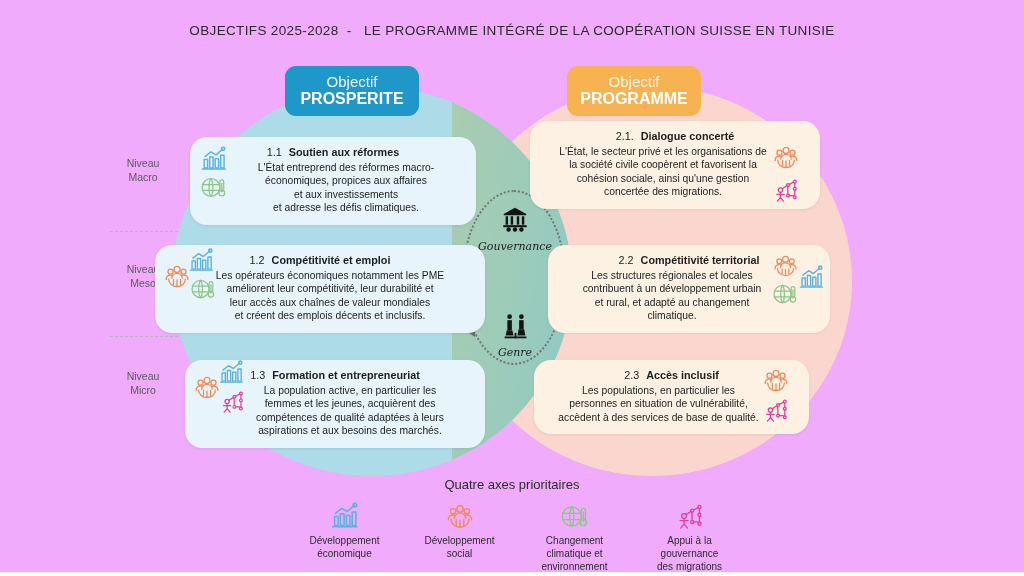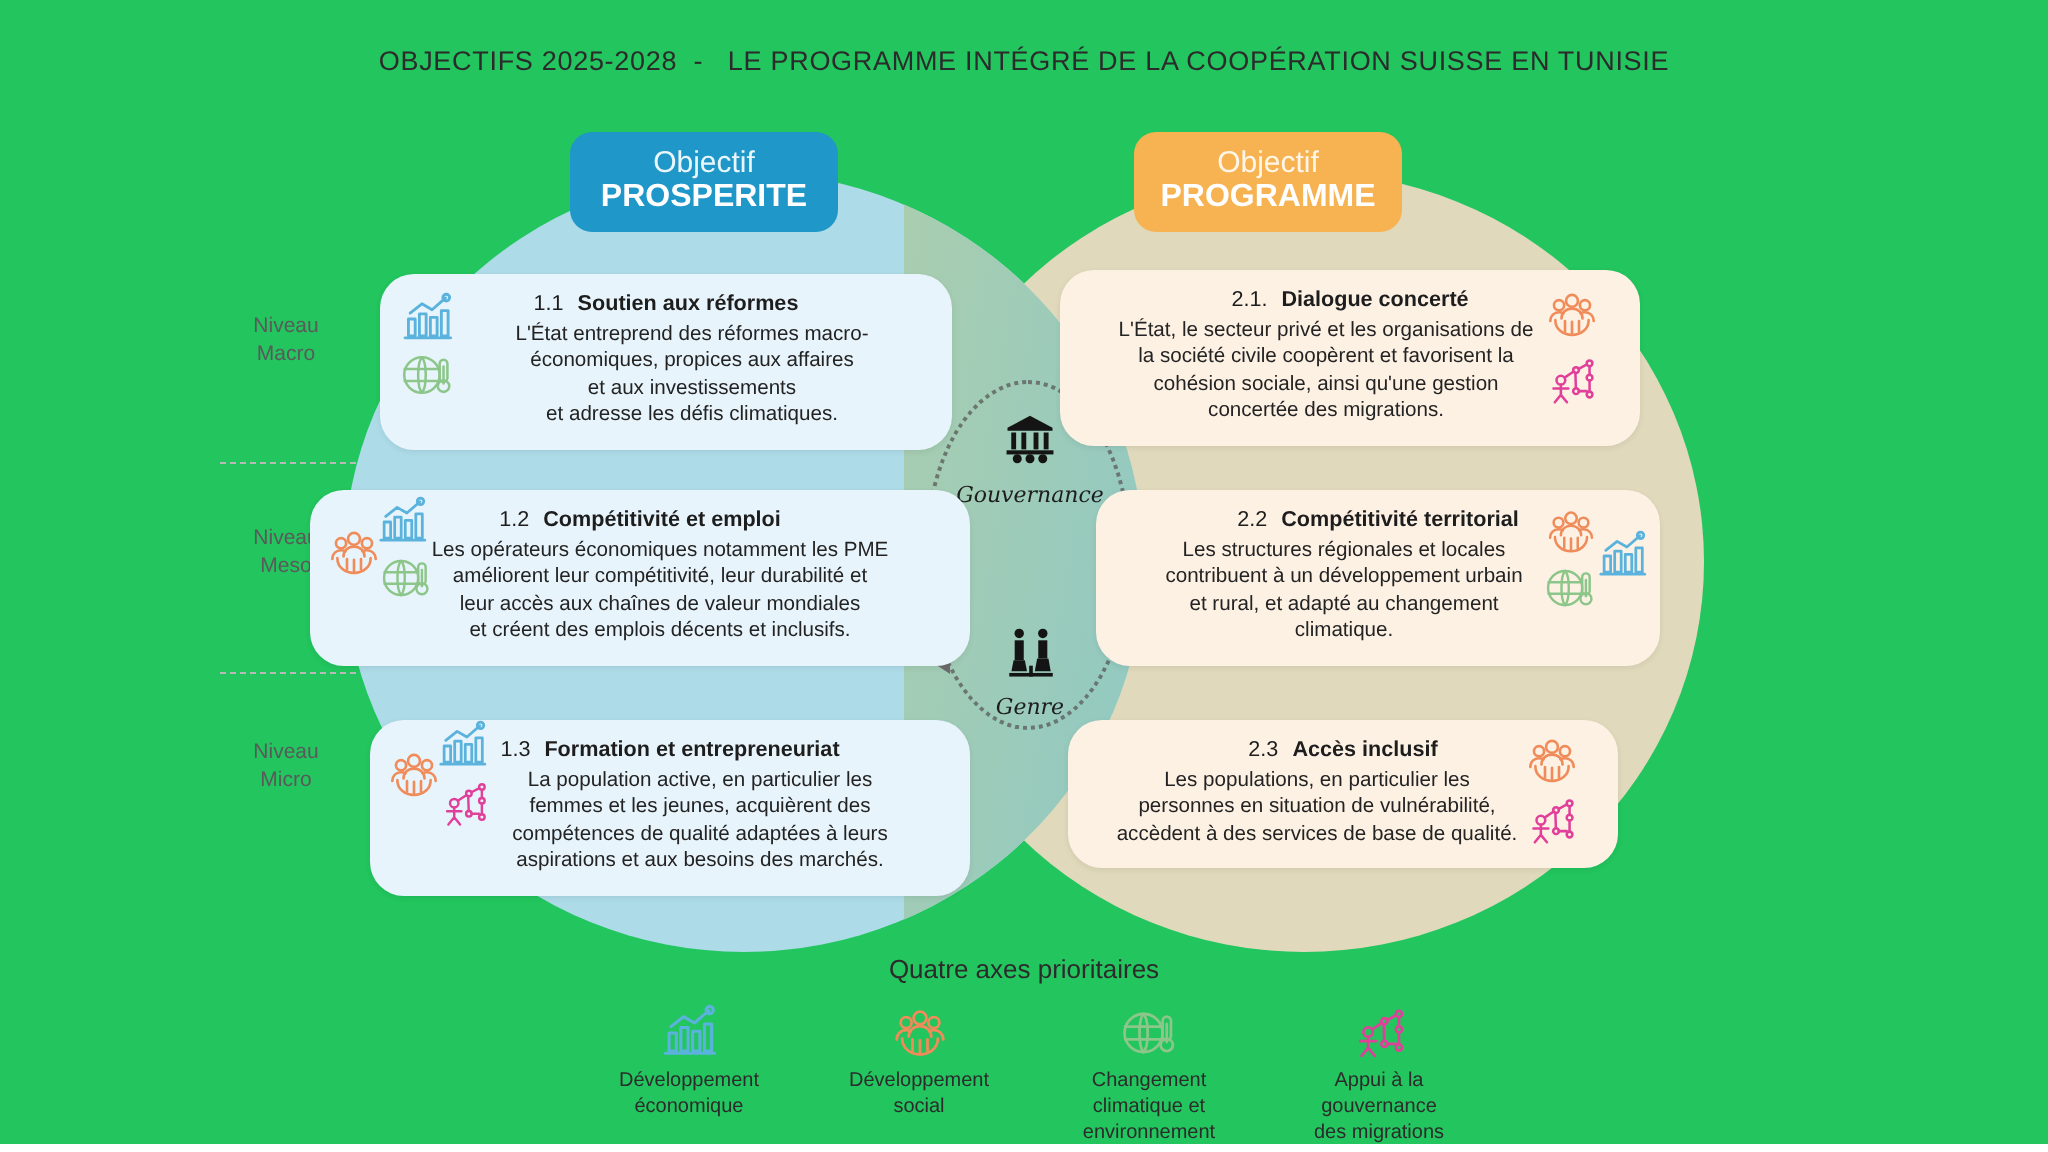--- a/index.html
+++ b/index.html
@@ -2,21 +2,21 @@
 <html><head>
 <meta charset="utf-8">
 <style>
   * { box-sizing: border-box; margin: 0; padding: 0; }
   html, body {
     width: 1024px; height: 576px;
     background: #ffffff;
     font-family: "Liberation Sans", sans-serif;
     overflow: hidden;
   }
-  #stage { position: relative; width: 1024px; height: 572px; background:#22c55e; }
+  #stage { position: relative; width: 1024px; height: 572px; background:#f0abfc; }
 
   
   .title {
     position: absolute; top: 23px; left: 0; width: 1024px;
     text-align: center;
     font-size: 13.5px; letter-spacing: .35px; color: #2b2b2b;
     white-space: pre;
   }
 
   
@@ -89,21 +89,21 @@
   .card .num { font-weight: normal; }
   .card .ttl { font-weight: bold; margin-left: 7px; }
   .card .body {
     text-align: center; font-size: 10.3px; line-height: 1.3; color: #232323;
     white-space: pre-line;
   }
 
   .c11 { left: 190px; top: 137px; width: 286px; }
   .c12 { left: 155px; top: 245px; width: 330px; }
   .c13 { left: 185px; top: 360px; width: 300px; }
-  .c21 { left: 530px; top: 135px; width: 290px; }
+  .c21 { left: 530px; top: 121px; width: 290px; }
   .c22 { left: 548px; top: 245px; width: 282px; }
   .c23 { left: 534px; top: 360px; width: 275px; }
 
   
   .icon { position: absolute; line-height: 0; }
 
   
   .legend-title {
     position: absolute; top: 477px; left: 0; width: 1024px;
     text-align: center; font-size: 13px; color: #2b2b2b;

